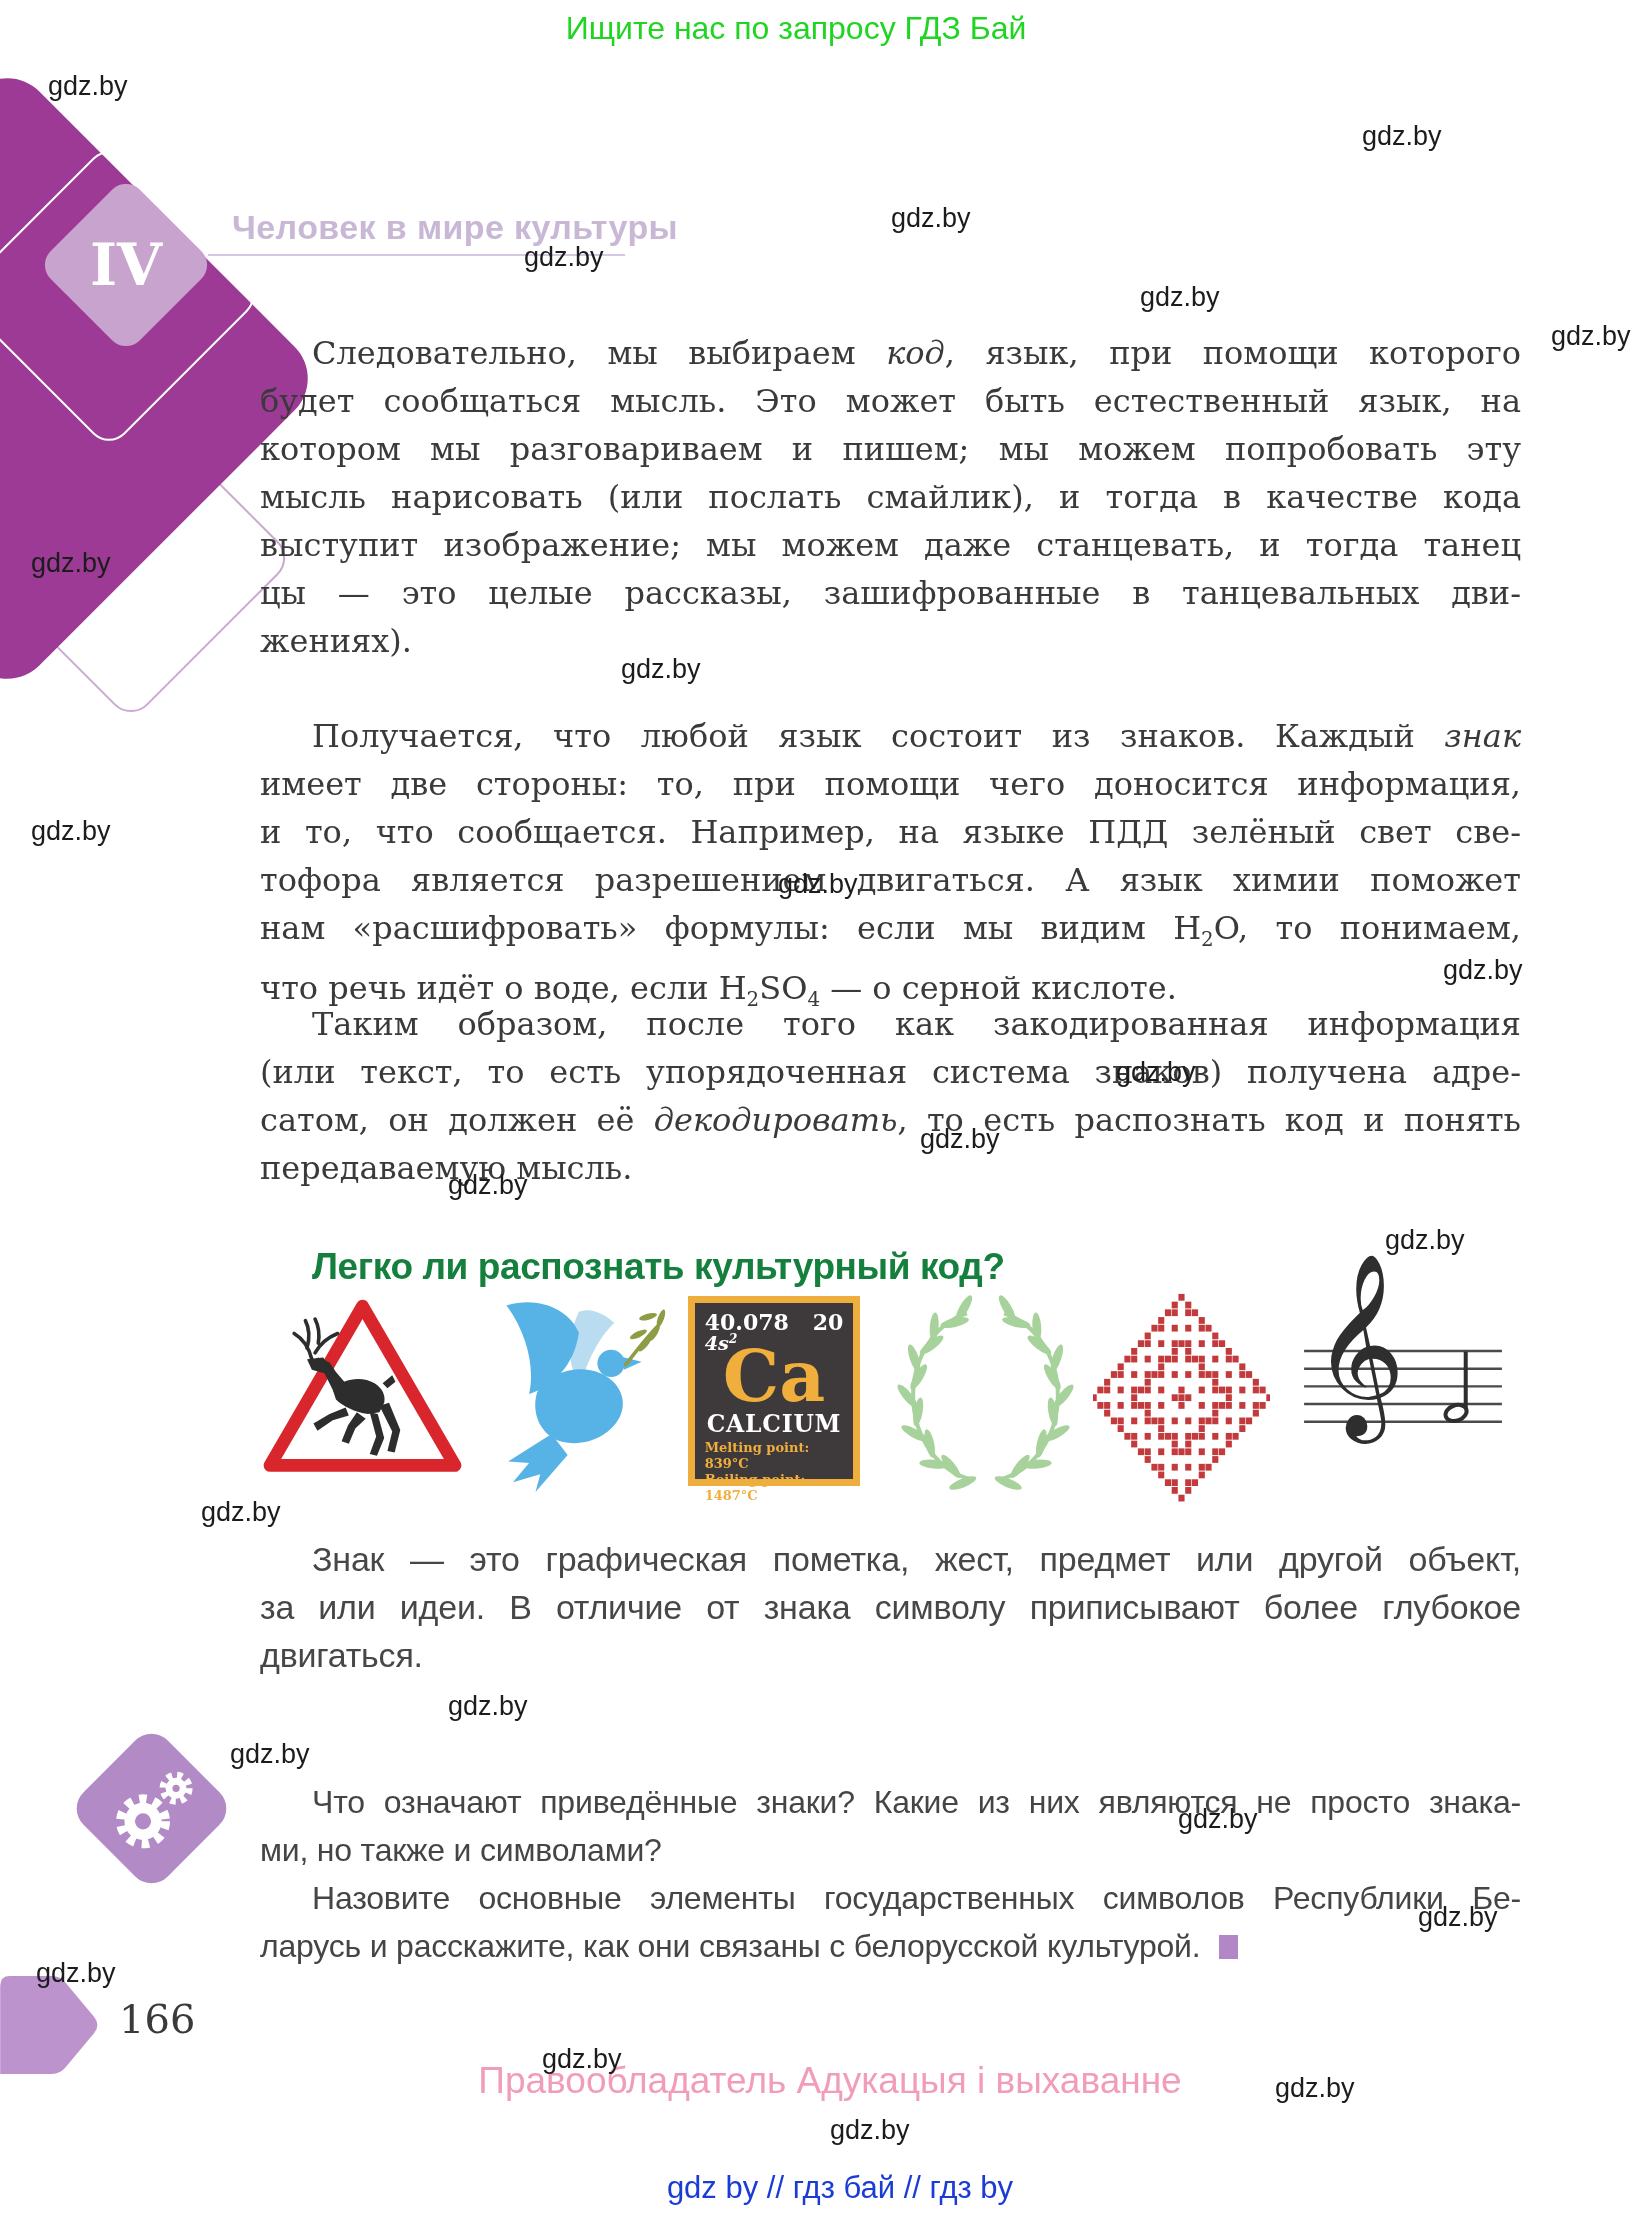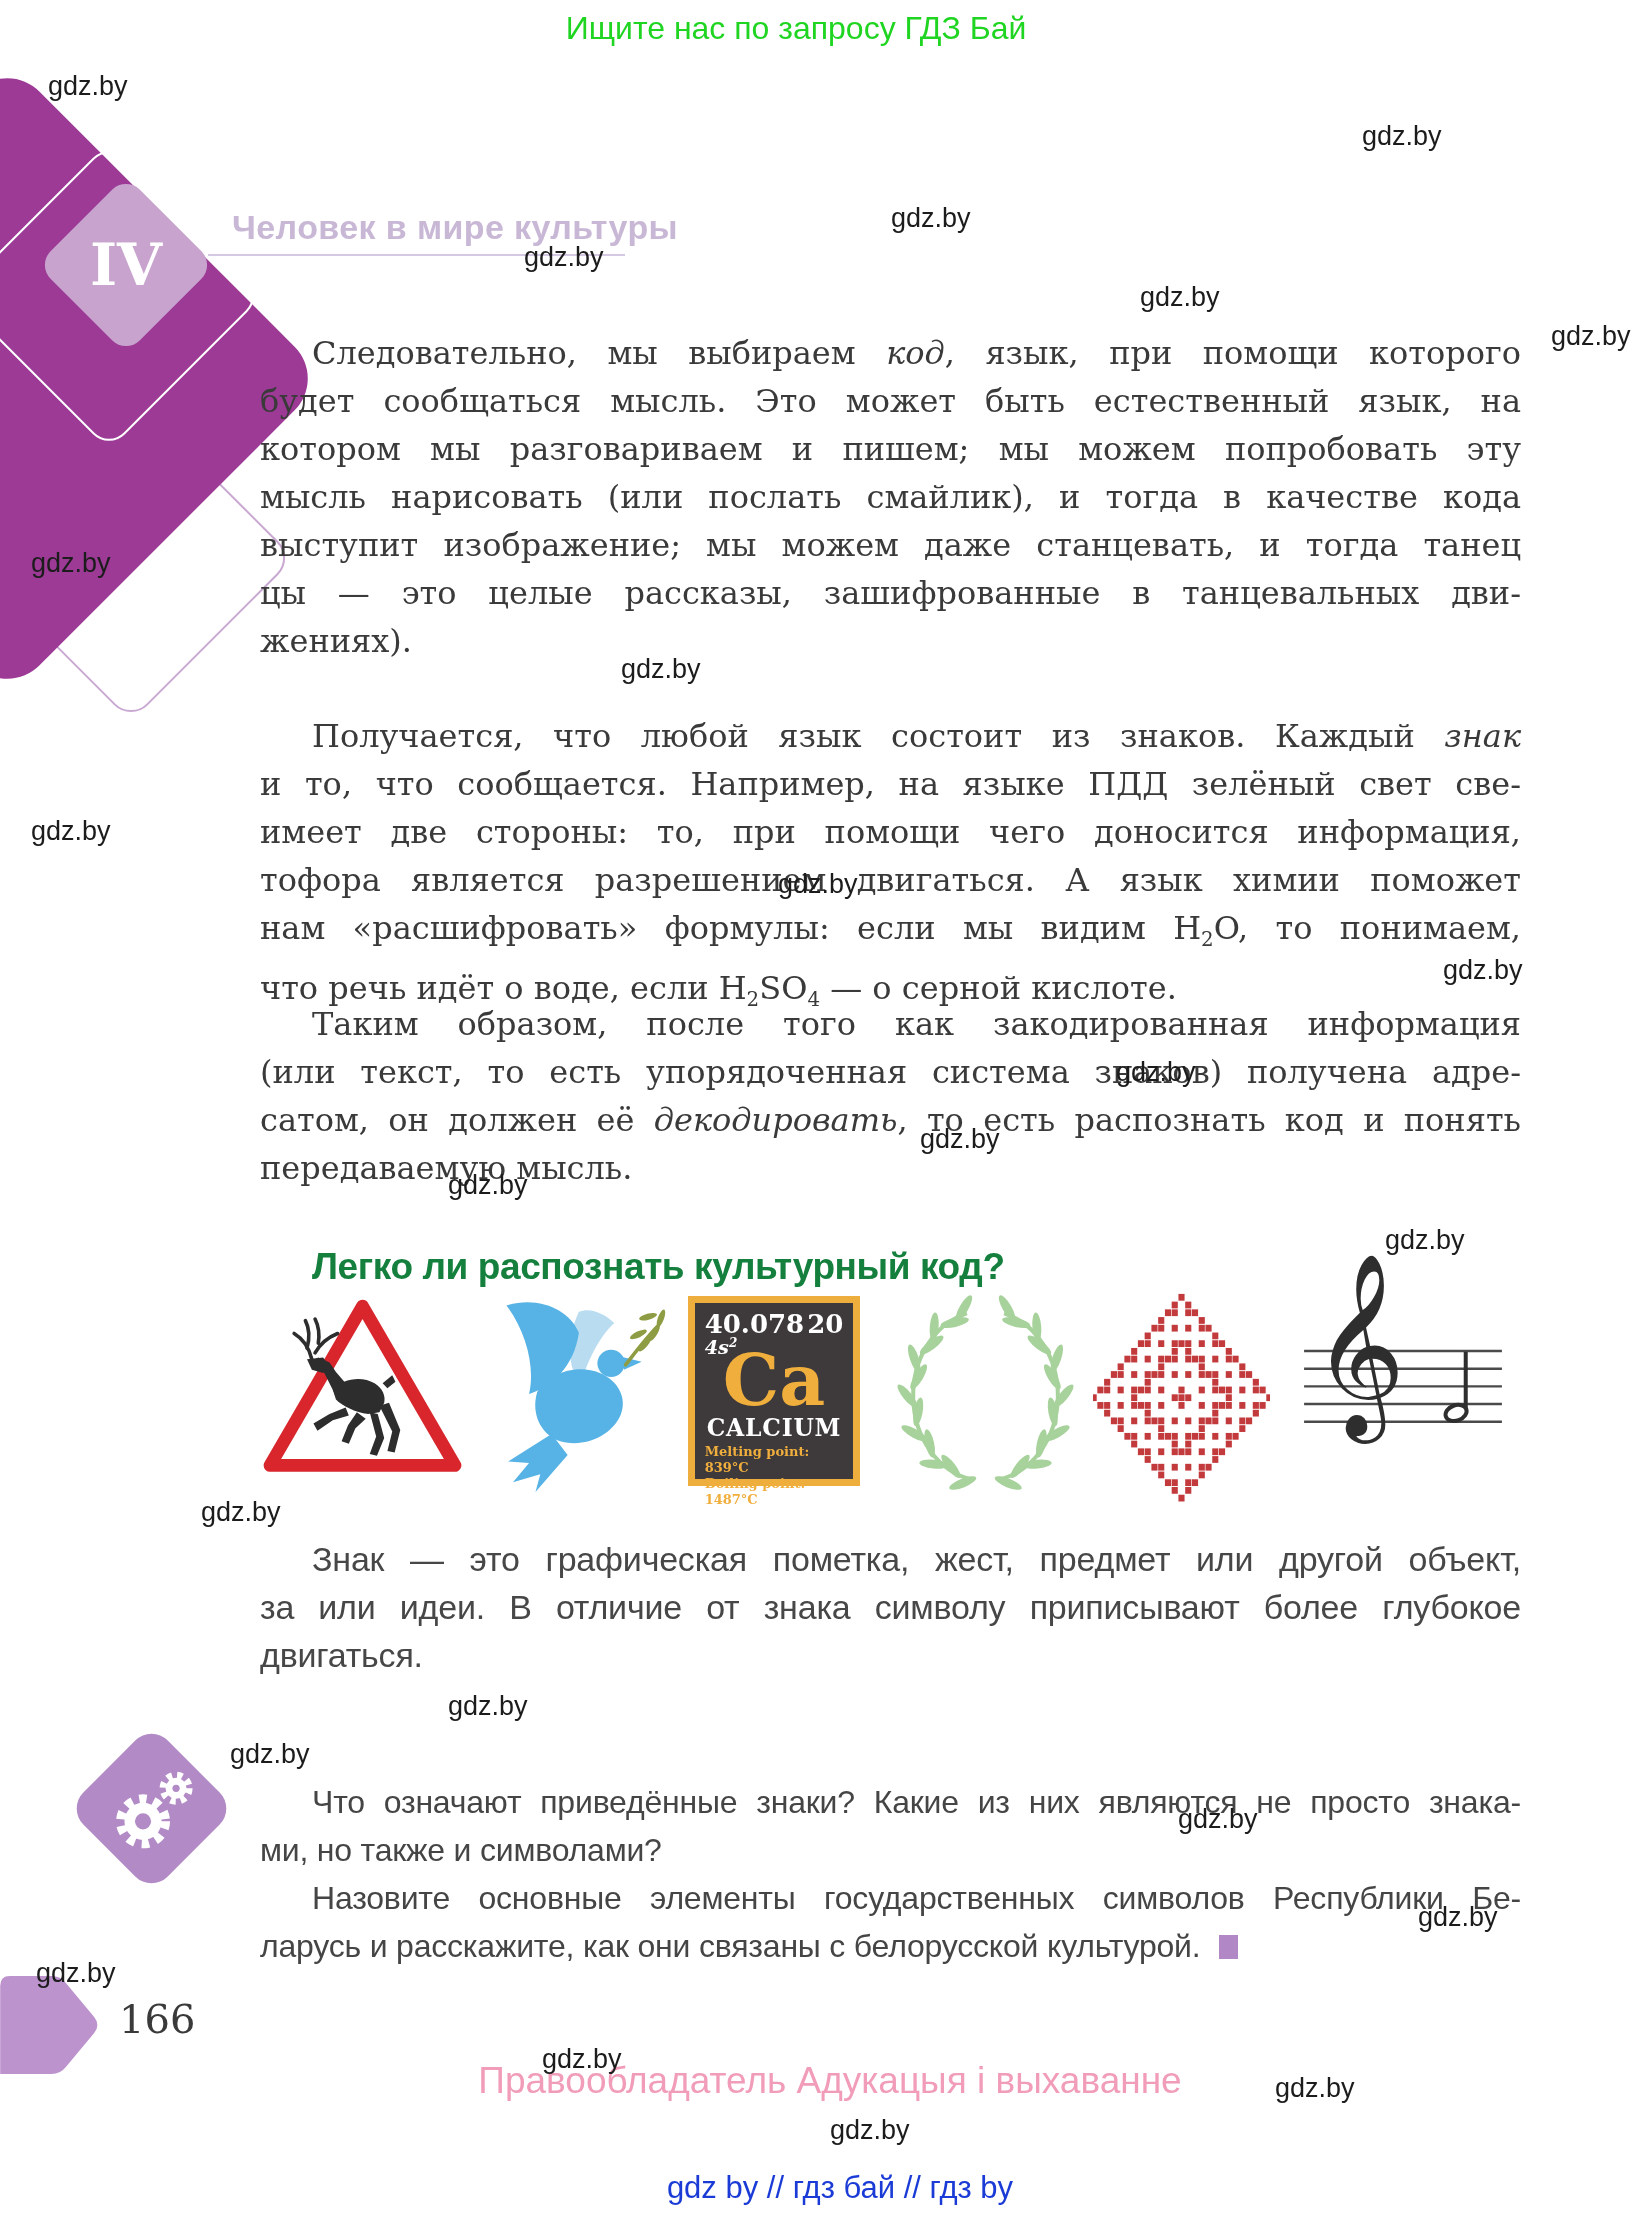--- a/index.html
+++ b/index.html
@@ -37,21 +37,21 @@
         display:flex;align-items:center;justify-content:center;}
   #d-iv span{transform:rotate(-45deg);font-family:"DejaVu Serif",serif;font-weight:bold;
              font-size:58px;color:#ffffff;}
   
   #gear-diamond{width:119px;height:119px;left:92px;top:1749px;border-radius:22.6px;background:#b18ac6;}
   
   
   #calcium{left:688px;top:1296px;width:172px;height:190px;background:#3e3a3b;
            border:7.3px solid #eeae3e;box-sizing:border-box;padding:6.4px 9.7px;
            font-family:"DejaVu Serif",serif;color:#fff;}
-  #calcium .row1{display:flex;justify-content:space-between;font-weight:bold;font-size:26px;}
+  #calcium .row1{display:flex;justify-content:space-between;font-weight:bold;font-size:22px;}
   #calcium .cfg{font-weight:bold;font-size:19.3px;margin-top:-3.2px;font-style:italic;}
   #calcium .sym{text-align:center;font-weight:bold;font-size:71px;line-height:64px;color:#f0ae3c;margin-top:-11.3px;}
   #calcium .nm{text-align:center;font-weight:bold;font-size:23.4px;letter-spacing:0.8px;margin-top:1.6px;}
   #calcium .pts{font-weight:bold;font-size:13px;line-height:16px;color:#f0ae3c;margin-top:2.4px;}
   
   #clef{left:1312px;top:1264px;font-family:"DejaVu Sans",sans-serif;font-size:158px;line-height:158px;color:#2e2e2e;}
 </style>
 </head>
 <body>
 
@@ -74,22 +74,22 @@
       <div class="line first">Следовательно, мы выбираем <i>код</i>, язык, при помощи которого</div>
       <div class="line">будет сообщаться мысль. Это может быть естественный язык, на</div>
       <div class="line">котором мы разговариваем и пишем; мы можем попробовать эту</div>
       <div class="line">мысль нарисовать (или послать смайлик), и тогда в качестве кода</div>
       <div class="line">выступит изображение; мы можем даже станцевать, и тогда танец</div>
       <div class="line">цы — это целые рассказы, зашифрованные в танцевальных дви-</div>
       <div class="line last">жениях).</div>
     </div>
   <div class="abs serifcol" style="left:260px;top:712px;width:1261px;">
       <div class="line first">Получается, что любой язык состоит из знаков. Каждый <i>знак</i></div>
+      <div class="line">имеет две стороны: то, при помощи чего доносится информация,</div>
       <div class="line">и то, что сообщается. Например, на языке ПДД зелёный свет све-</div>
-      <div class="line">имеет две стороны: то, при помощи чего доносится информация,</div>
       <div class="line">тофора является разрешением двигаться. А язык химии поможет</div>
       <div class="line">нам «расшифровать» формулы: если мы видим H<sub>2</sub>O, то понимаем,</div>
       <div class="line last">что речь идёт о воде, если H<sub>2</sub>SO<sub>4</sub> — о серной кислоте.</div>
     </div>
   <div class="abs serifcol" style="left:260px;top:1000px;width:1261px;">
       <div class="line first">Таким образом, после того как закодированная информация</div>
       <div class="line">(или текст, то есть упорядоченная система знаков) получена адре-</div>
       <div class="line">сатом, он должен её <i>декодировать</i>, то есть распознать код и понять</div>
       <div class="line last">передаваемую мысль.</div>
     </div>

